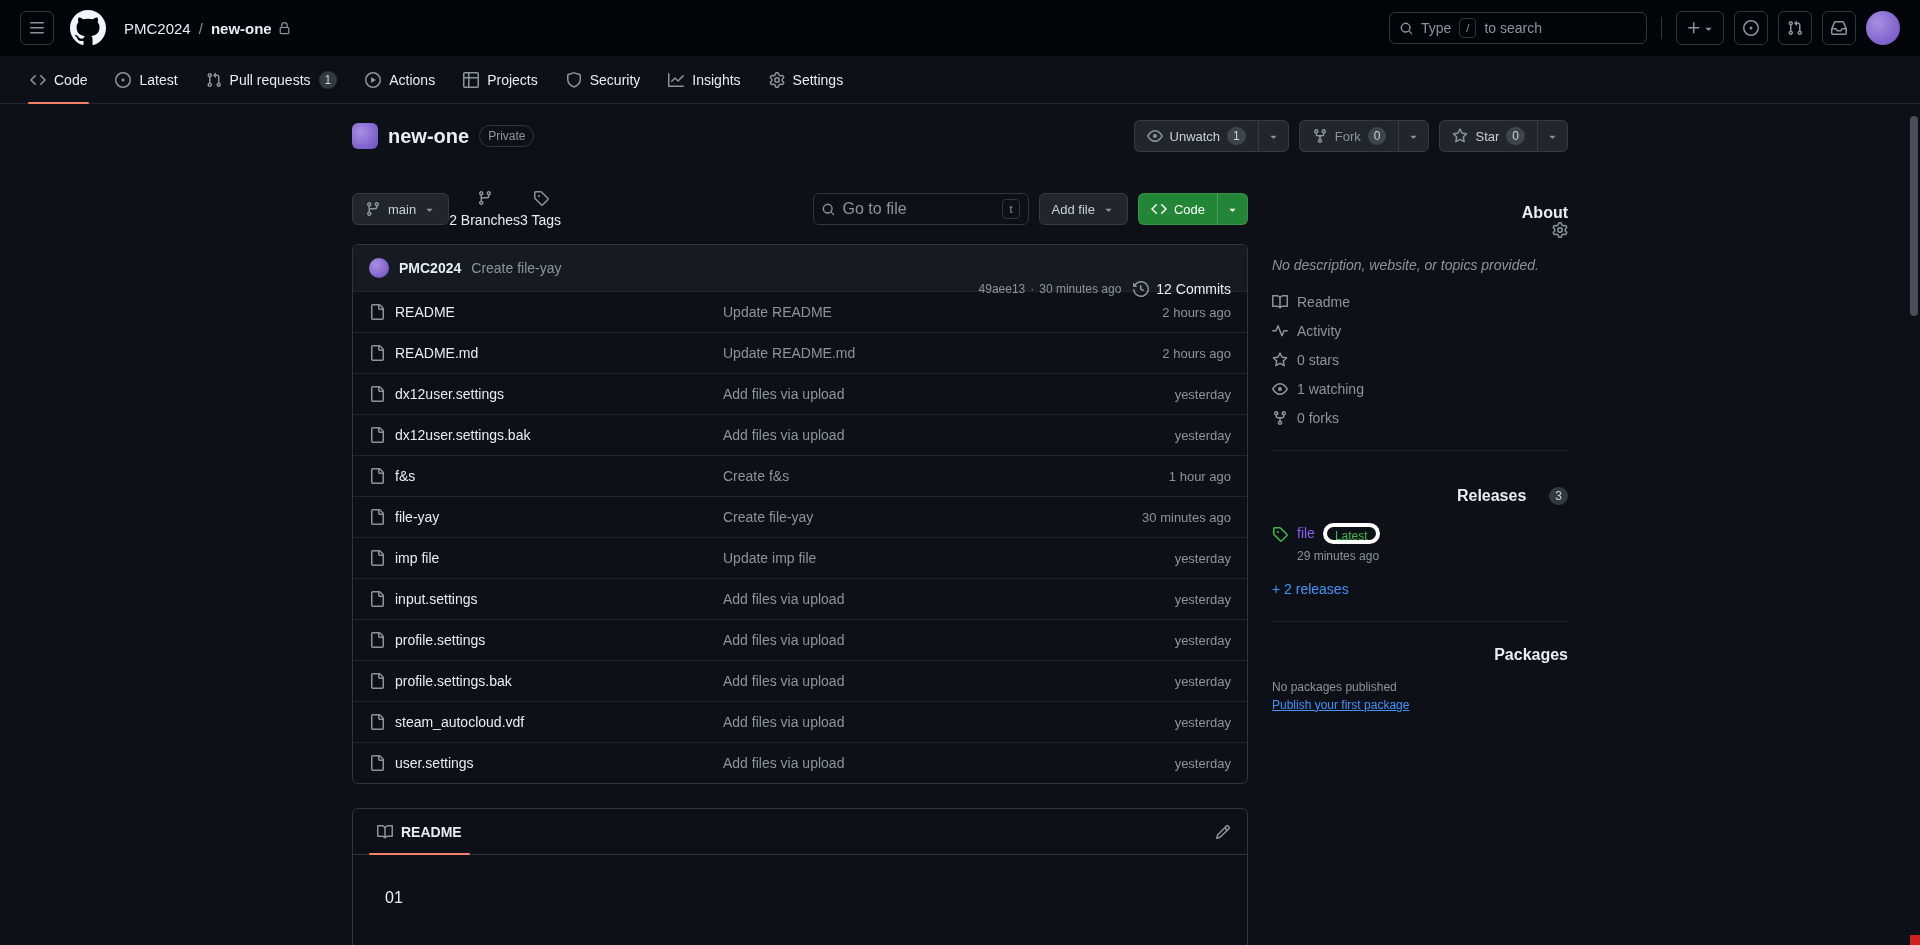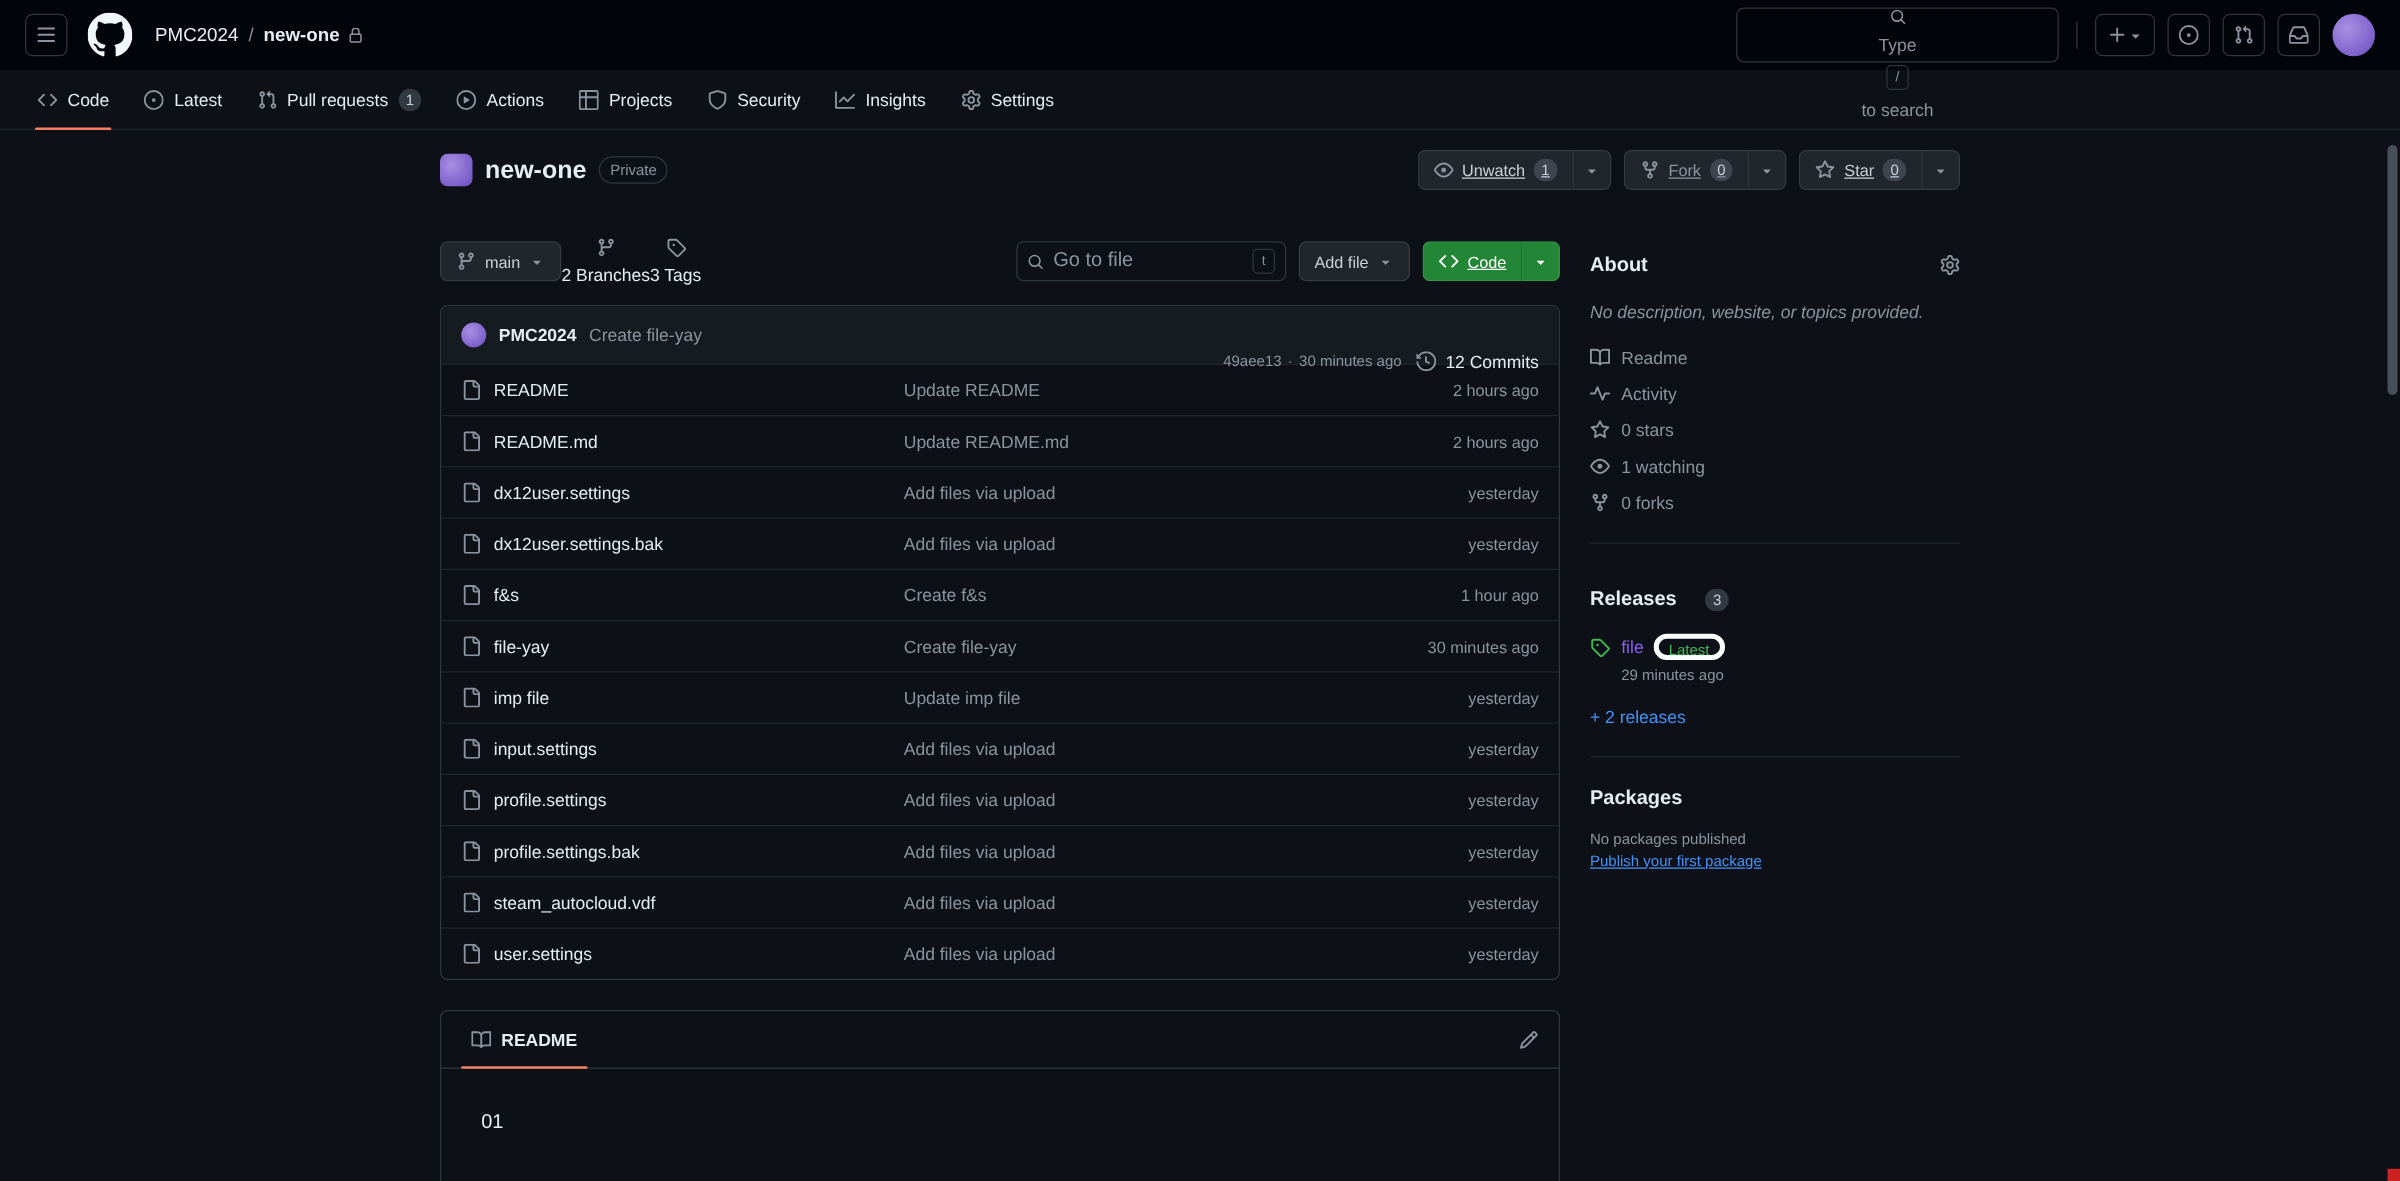--- a/index.html
+++ b/index.html
@@ -17,22 +17,22 @@
   
   .app-header { height:56px; background:#010409; display:flex; align-items:center; padding:0 20px; gap:12px; }
   .icon-btn { width:34px; height:34px; border:1px solid #30363d; border-radius:6px; background:transparent;
     display:flex; align-items:center; justify-content:center; color:#8b949e; cursor:pointer; }
   .gh-logo { width:36px; height:36px; fill:#f0f6fc; margin-left:4px; cursor:pointer; }
   .crumbs { display:flex; align-items:center; gap:8px; font-size:15px; margin-left:6px; }
   .crumb-owner { color:#e6edf3; }
   .crumb-sep { color:#8b949e; }
   .crumb-repo { font-weight:600; display:flex; align-items:center; gap:6px; }
   .header-right { margin-left:auto; display:flex; align-items:center; gap:10px; }
-  .search-box { width:258px; height:44px; border:1px solid #30363d; border-radius:6px; display:flex; align-items:center;
-    gap:8px; padding:0 10px; color:#8b949e; cursor:text;flex-direction:column; }
+  .search-box { width:258px; height:32px; border:1px solid #30363d; border-radius:6px; display:flex; align-items:center;
+    gap:8px; padding:0 10px; color:#8b949e; cursor:text; }
   .keycap { border:1px solid #30363d; border-radius:4px; font-size:11px; color:#8b949e; padding:0 6px;
     height:20px; line-height:18px; text-align:center; }
   .v-divider { width:1px; height:22px; background:#30363d; margin:0 4px; }
   .plus-btn { width:48px; }
   .avatar { width:34px; height:34px; border-radius:50%; flex:none; cursor:pointer;
     background:radial-gradient(circle at 35% 35%, #a98fe3, #6b4cc0); }
 
   
   .repo-nav { height:48px; display:flex; align-items:stretch; padding:0 16px; border-bottom:1px solid #21262d; }
   .tab { display:flex; align-items:center; gap:8px; padding:0 12px; margin:0 2px; position:relative;
@@ -51,21 +51,21 @@
   .repo-title { font-size:20px; font-weight:600; }
   .vis-chip { border:1px solid #30363d; color:#8b949e; border-radius:2em; font-size:12px; font-weight:500;
     padding:0 8px; height:22px; line-height:20px; }
   .head-actions { margin-left:auto; display:flex; gap:10px; }
 
   .btn { display:inline-flex; align-items:center; gap:7px; height:32px; padding:0 12px;
     background:#21262d; border:1px solid #363b42; border-radius:6px; color:#c9d1d9;
     font-size:13px; font-weight:500; cursor:pointer; font-family:inherit; }
   .btn .ic { color:#8b949e; }
   .btn-group { display:inline-flex; }
-  .btn-group .btn:first-child { border-top-right-radius:0; border-bottom-right-radius:0; border-right:none;text-decoration:underline; }
+  .btn-group .btn:first-child { border-top-right-radius:0; border-bottom-right-radius:0; border-right:none; }
   .btn-group .btn:last-child { border-top-left-radius:0; border-bottom-left-radius:0; padding:0 8px; }
   .btn.dim, .btn.dim .ic { color:#8b949e; }
   .btn-green { background:#238636; border-color:rgba(240,246,252,0.1); color:#ffffff; }
   .btn-green .ic { color:#ffffff; }
   .btn-group .btn-green:last-child { border-left:1px solid rgba(240,246,252,0.2); }
 
   
   .layout { display:grid; grid-template-columns:896px 296px; gap:24px; margin-top:38px; }
 
   
@@ -106,21 +106,21 @@
   .readme-tab::after { content:""; position:absolute; left:8px; right:8px; bottom:-1px; height:2px;
     background:#f78166; border-radius:3px; }
   .readme-edit { margin-left:auto; width:32px; height:32px; border:none; background:transparent; color:#8b949e;
     display:flex; align-items:center; justify-content:center; border-radius:6px; cursor:pointer; }
   .readme-body { padding:34px 32px; font-size:16px; min-height:280px; color:#e6edf3; }
 
   
   .sidebar { font-size:14px; }
   .side-section { padding:24px 0; border-top:1px solid #21262d; }
   .sidebar .side-section:first-child { border-top:none; padding-top:14px; }
-  .side-title { display:flex; align-items:flex-start; justify-content:space-between; font-size:16px; font-weight:600; }
+  .side-title { display:flex; align-items:flex-end; justify-content:space-between; font-size:16px; font-weight:600;flex-direction:column; }
   .side-title-left { display:flex; align-items:center; gap:23px;margin-top:12px; }
   .about-desc { font-style:italic; color:#8b949e; margin-top:18px; line-height:1.4; }
   .side-list { display:flex; flex-direction:column; gap:13px; margin-top:18px; }
   .side-item { display:flex; align-items:center; gap:9px; color:#8b949e; cursor:pointer; }
   .release { display:flex; align-items:flex-start; gap:9px; margin-top:18px; cursor:pointer; }
   .release .ic { color:#3fb950; margin-top:3px; }
   .release-name-row { display:flex; align-items:center; gap:8px; }
   .release-name { font-weight:400; color:#8b5cf6; }
   .latest-chip { border:4px solid #ffffff; color:#3fb950; border-radius:2em; font-size:12px; font-weight:500;
     padding:0 8px; height:21px; line-height:19px; }

